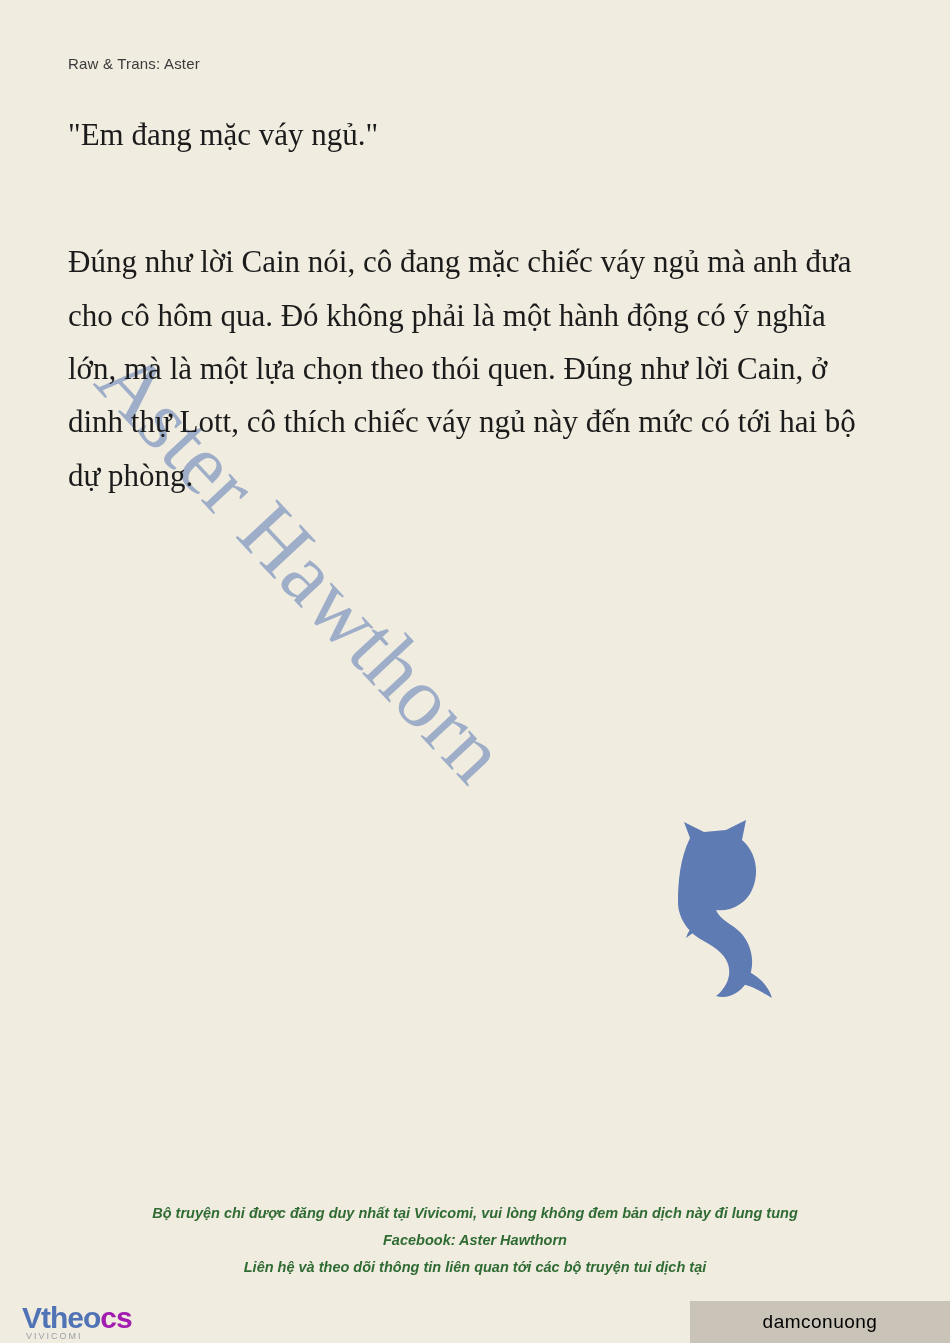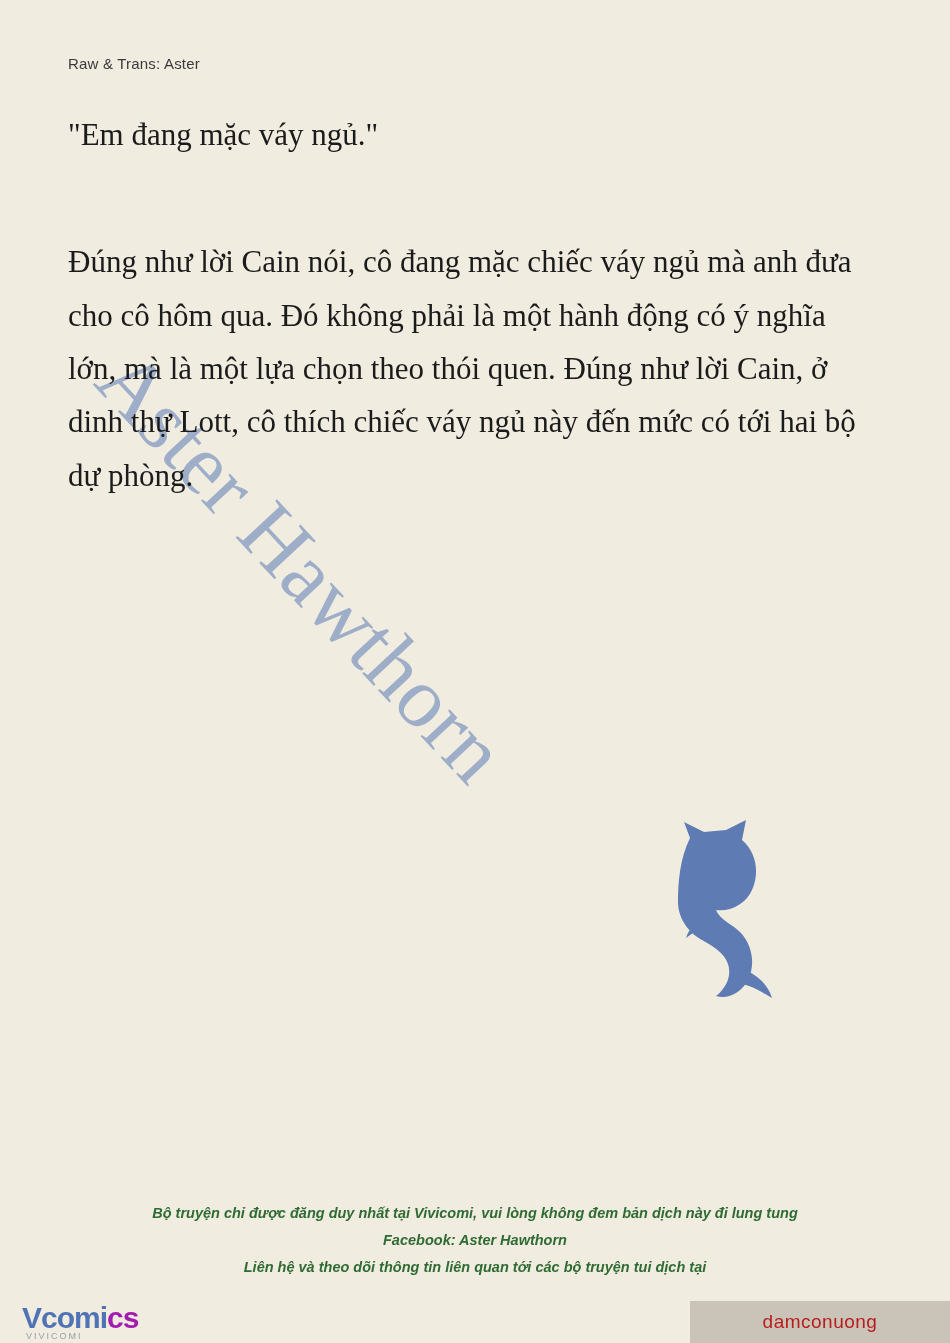--- a/index.html
+++ b/index.html
@@ -141,21 +141,21 @@
     width: 260px;
     height: 42px;
     background: #c9c4b7;
     display: flex;
     align-items: center;
     justify-content: center;
   }
   .brand-right span {
     font-family: "Liberation Sans", sans-serif;
     font-size: 19px;
-    color: #b91c1c;
+    color: #000000;
     letter-spacing: 0.5px;
   }
 </style>
 </head>
 <body>
 
 <div class="page">
 
   <div class="credit">Raw &amp; Trans: Aster</div>
 
@@ -187,21 +187,21 @@
 
   <div class="footer-notes">
     <div>Bộ truyện chỉ được đăng duy nhất tại Vivicomi, vui lòng không đem bản dịch này đi lung tung</div>
     <div>Facebook: Aster Hawthorn</div>
     <div>Liên hệ và theo dõi thông tin liên quan tới các bộ truyện tui dịch tại</div>
   </div>
 
   <div class="bottom-bar">
     <div class="logo">
       <span class="v-part">V</span>
-        <span class="v-part">comi</span>
+        <span class="v-part">theo</span>
         <span class="y-part">cs</span>
     </div>
     <div class="logo-sub">VIVICOMI</div>
     <div class="brand-right">
       <span>damconuong</span>
     </div>
   </div>
 
 </div>
 

